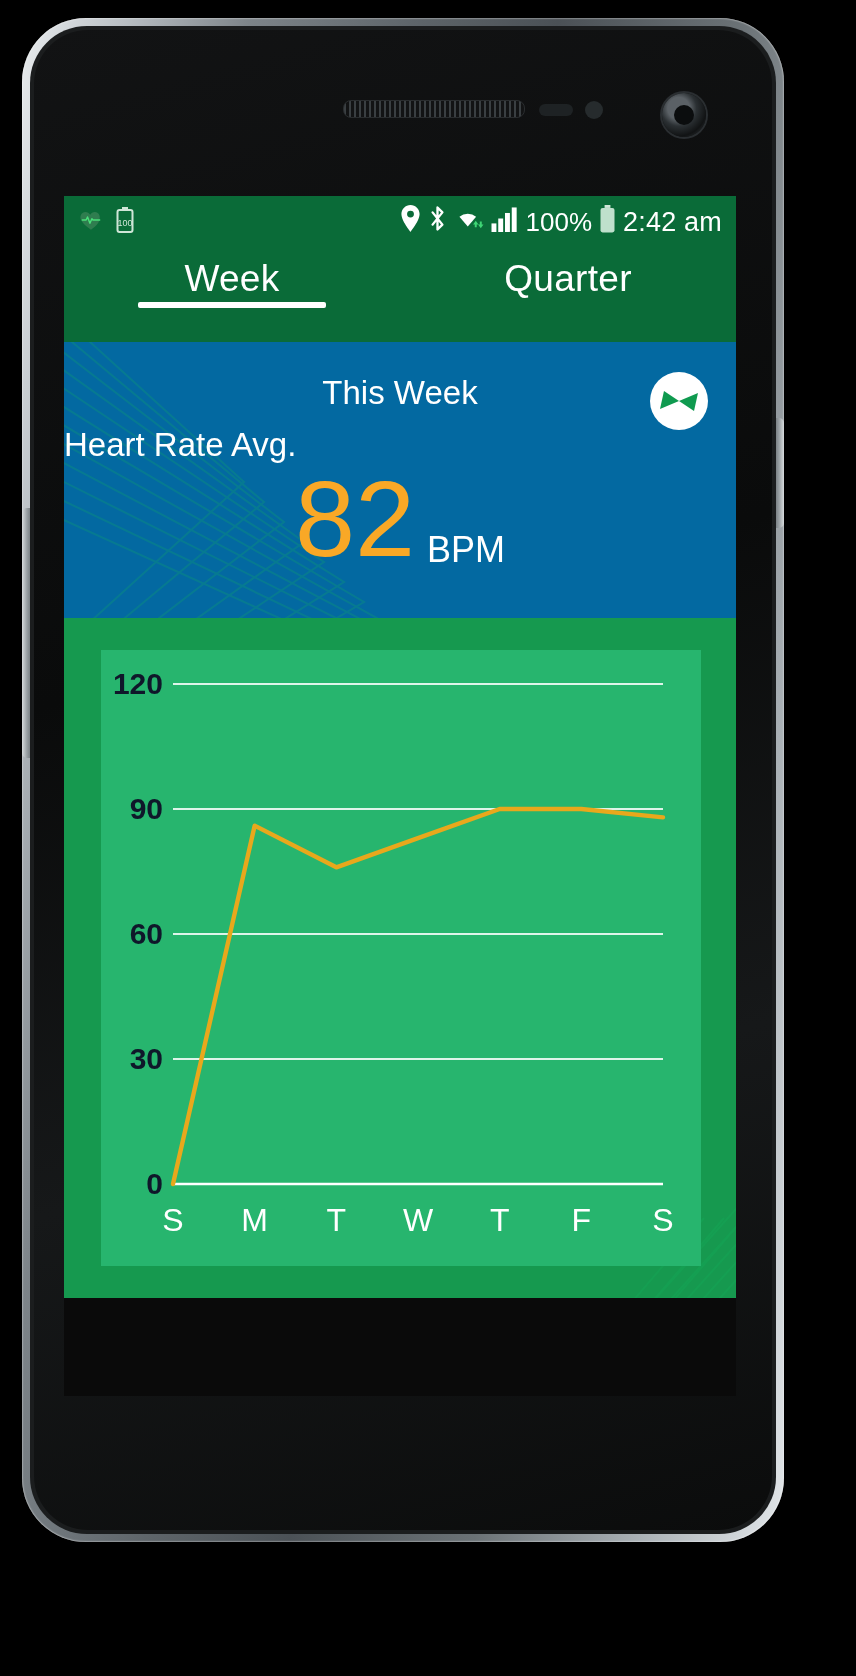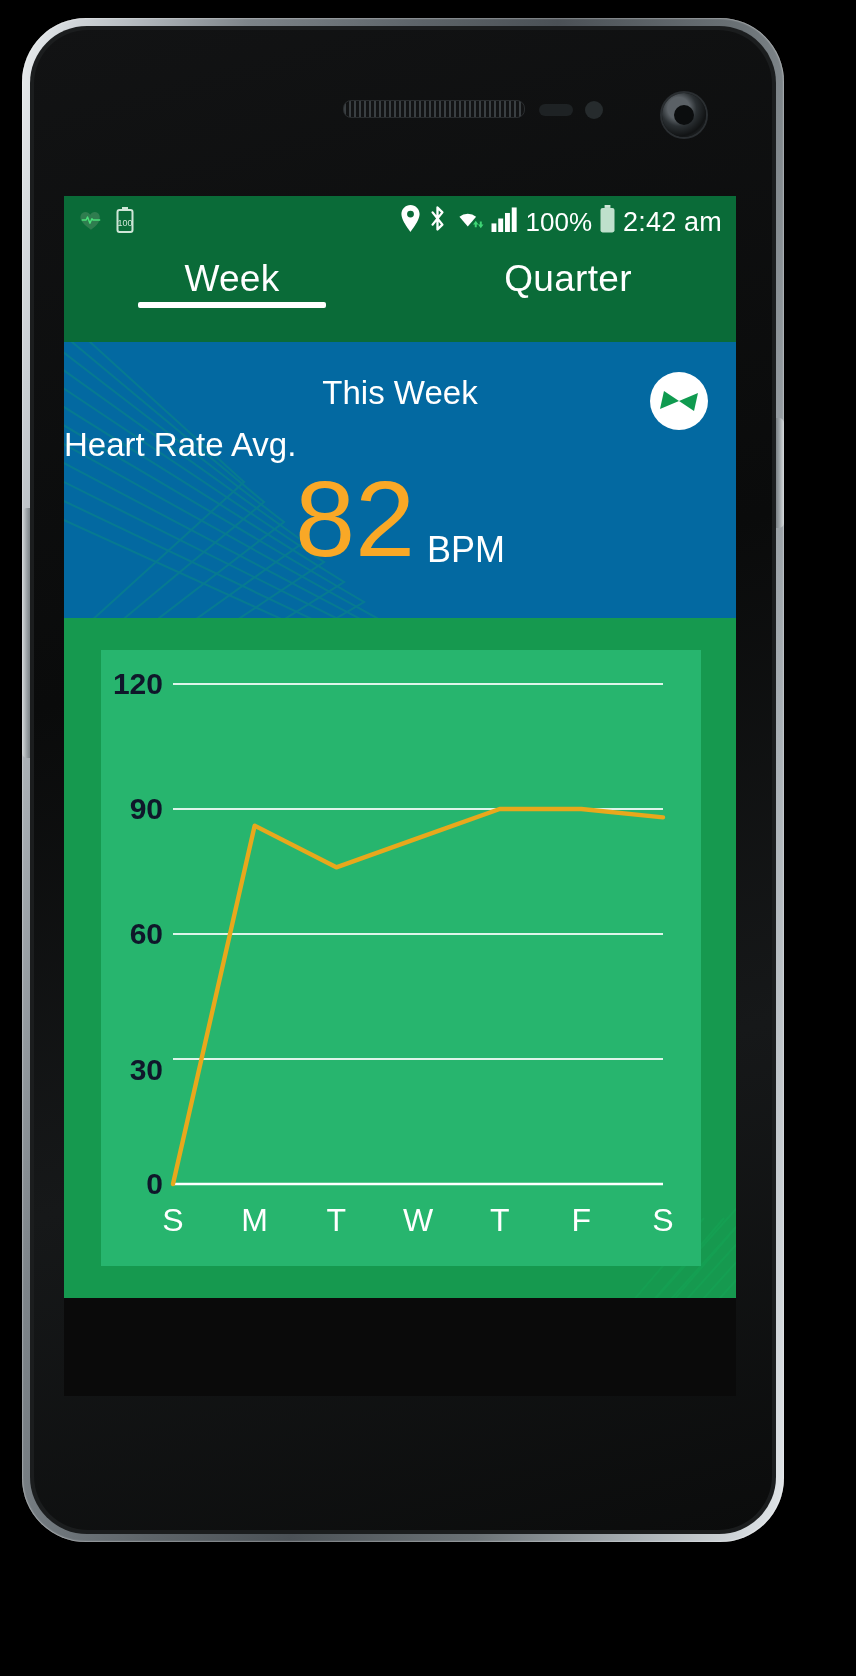--- a/index.html
+++ b/index.html
@@ -217,21 +217,21 @@
           <line x1="72" y1="534" x2="562" y2="534" stroke="#ffffff" stroke-width="2.5"></line>
 
           <line x1="72" y1="722" x2="562" y2="722" stroke="#ffffff" stroke-width="0"></line>
 
           <polyline points="72,534 153.66666666666669,175.66666666666669 235.33333333333334,217.33333333333337 317,188.16666666666669 398.6666666666667,159 480.33333333333337,159 562,167.33333333333337" fill="none" stroke="#E8A81C" stroke-width="4.4" stroke-linejoin="round" stroke-linecap="round"></polyline>
         </svg>
 
         <div class="ylab" style="left: 0px; top: 34px; width: 62px; padding-right: 14px;">120</div>
         <div class="ylab" style="left: 0px; top: 159px; width: 62px; padding-right: 14px;">90</div>
         <div class="ylab" style="left: 0px; top: 284px; width: 62px; padding-right: 14px;">60</div>
-        <div class="ylab" style="left: 0px; top: 409px; width: 62px; padding-right: 14px; margin-top: 11px;">30</div>
+        <div class="ylab" style="left: 0px; top: 409px; width: 62px; padding-right: 14px;">30</div>
 
         <div class="xlab" style="left:72px;top:552px;">S</div>
         <div class="xlab" style="left: 153.667px; top: 552px;">M</div>
         <div class="xlab" style="left: 235.333px; top: 552px;">T</div>
         <div class="xlab" style="left: 317px; top: 552px;">W</div>
         <div class="xlab" style="left: 398.667px; top: 552px;">T</div>
         <div class="xlab" style="left: 480.333px; top: 552px;">F</div>
         <div class="xlab" style="left: 562px; top: 552px;">S</div>
       <div class="ylab" style="left: 0px; width: 62px; padding-right: 14px; top: 534px;">0</div>
         </div>

